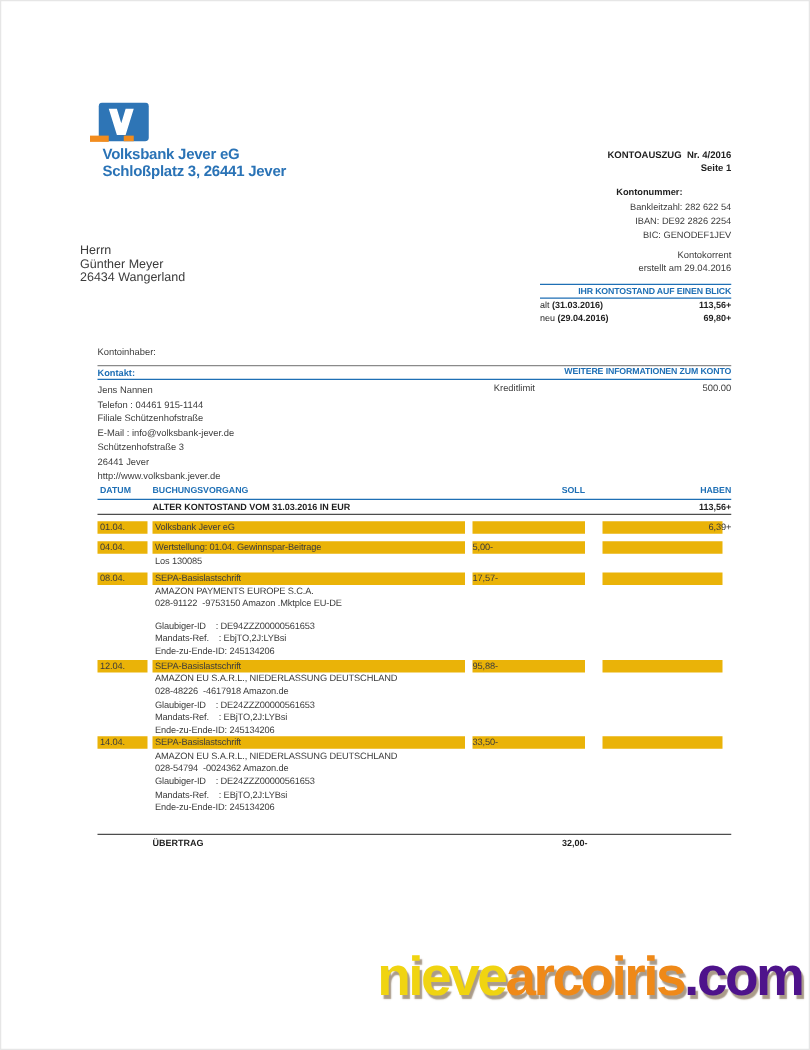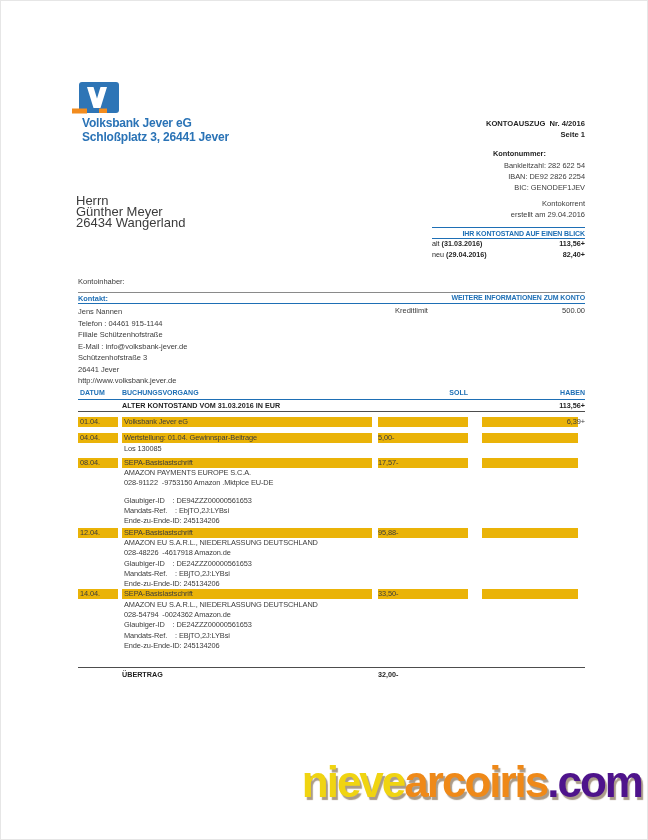--- a/index.html
+++ b/index.html
@@ -13,21 +13,21 @@
   
   .logo-block{left:72px;top:82px;display:flex;align-items:flex-start;}
   .logo-text{margin-left:10px;margin-top:1px;font-size:12px;font-weight:bold;color:#2a73b6;line-height:13.5px;letter-spacing:-0.2px;}
 
   
   .stmt-head{right:63px;top:118px;text-align:right;font-size:7.6px;line-height:11px;color:#1f1f1f;font-weight:bold;}
   .konto-label{left:453px;top:149px;font-size:7.4px;font-weight:bold;color:#1f1f1f;padding-left:40px;}
   .stmt-meta{right:63px;top:160px;text-align:right;font-size:7.4px;line-height:11px;color:#3b3b3b;}
 
   
-  .recipient{left:76px;top:195px;font-size:13px;line-height:11px;}
+  .recipient{left:64px;top:195px;font-size:10px;line-height:11px;}
   .acct-type{right:63px;top:198px;text-align:right;font-size:7.5px;line-height:11px;}
 
   
   .bal-box{left:432px;top:227px;width:153px;font-size:7.2px;}
   .bal-title{border-top:1px solid #1e6fb5;border-bottom:1.6px solid #1e6fb5;
     color:#1e6fb5;font-weight:bold;text-align:right;font-size:7px;padding:1.5px 0 1.5px 0;letter-spacing:-0.1px;}
   .bal-row{display:flex;justify-content:space-between;line-height:10.5px;color:#1f1f1f;}
   .bal-row b, .bal-value{font-weight:bold;}
 
   .kontoinhaber{left:78px;top:277px;font-size:7.5px;}
@@ -66,21 +66,21 @@
   .bar{background:#eab308;height:10px;}
   .cl-date{left:0;width:38px;padding-left:2px;}
   .cl-desc{left:44px;width:248px;padding-left:2px;}
   .cl-soll{left:300px;width:88px;text-align:left;padding-right:2px;}
   .cl-habenbar{left:404px;width:96px;}
   .cl-habenval{left:404px;width:103px;text-align:right;background:transparent;}
   .cl-detail{left:46px;width:330px;}
 
   .tcarry{position:relative;height:12px;border-top:1px solid #4d4d4d;margin-top:16px;}
   .tc-label{position:absolute;left:44px;top:2px;font-size:7.2px;font-weight:bold;color:#1f1f1f;}
-  .tc-value{position:absolute;left:300px;width:92px;top:2px;font-size:7.2px;font-weight:bold;color:#1f1f1f;}
+  .tc-value{position:absolute;left:300px;width:92px;top:2px;text-align:right;font-size:7.2px;font-weight:bold;color:#1f1f1f;}
 
   
   .watermark{right:6px;top:758px;font-size:44px;font-weight:bold;letter-spacing:-2px;line-height:1.1;
     text-shadow:2px 3px 1px rgba(85,55,20,0.5);white-space:nowrap;}
   .wm-1{color:#f0d411;}
   .wm-2{color:#ef8918;}
   .wm-3{color:#4e138b;}
 </style>
 </head>
 <body>
@@ -124,21 +124,21 @@
   </div>
 
   <div class="abs bal-box">
     <div class="bal-title">IHR KONTOSTAND AUF EINEN BLICK</div>
     <div class="bal-row">
       <span><span>alt</span> <b>(31.03.2016)</b></span>
       <span class="bal-value">113,56+</span>
     </div>
     <div class="bal-row">
       <span><span>neu</span> <b>(29.04.2016)</b></span>
-      <span class="bal-value">82,40+</span>
+      <span class="bal-value">69,80+</span>
     </div>
   </div>
 
   <div class="abs kontoinhaber">Kontoinhaber:</div>
 
   <div class="abs contact-sec">
     <div class="sec-head">
       <span class="lbl">Kontakt:</span>
       <span class="rlbl">WEITERE INFORMATIONEN ZUM KONTO</span>
     </div>

